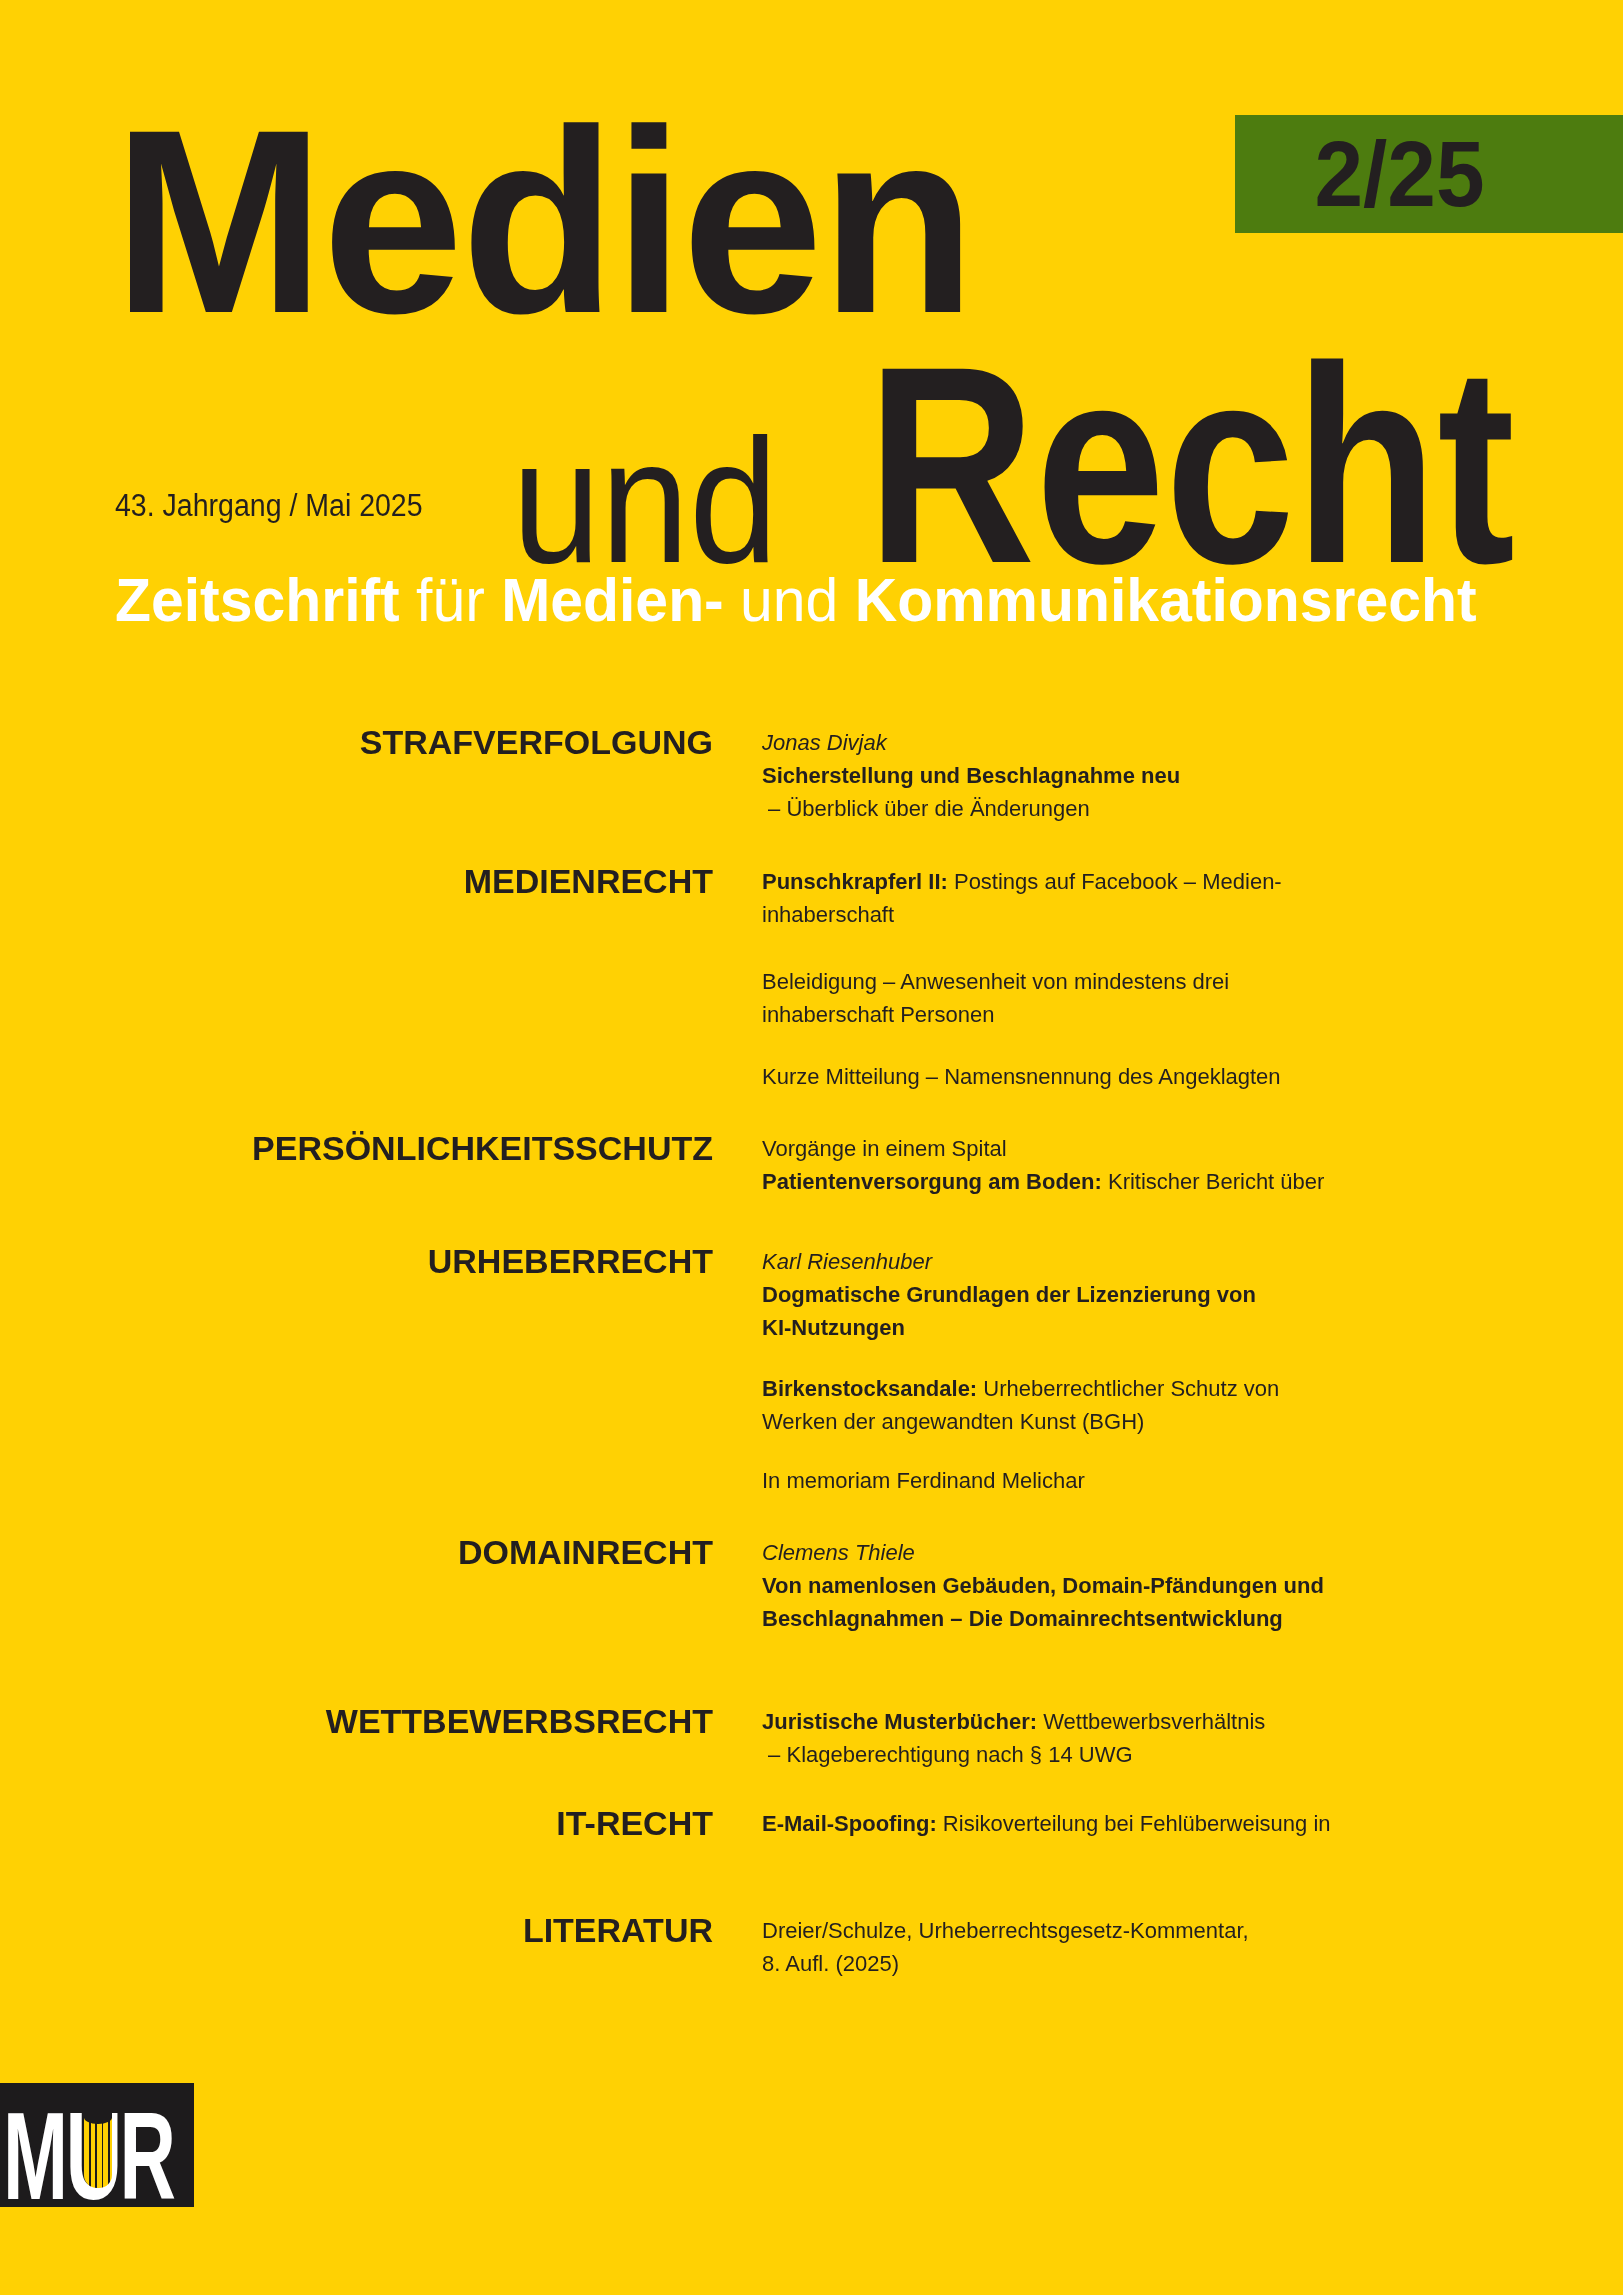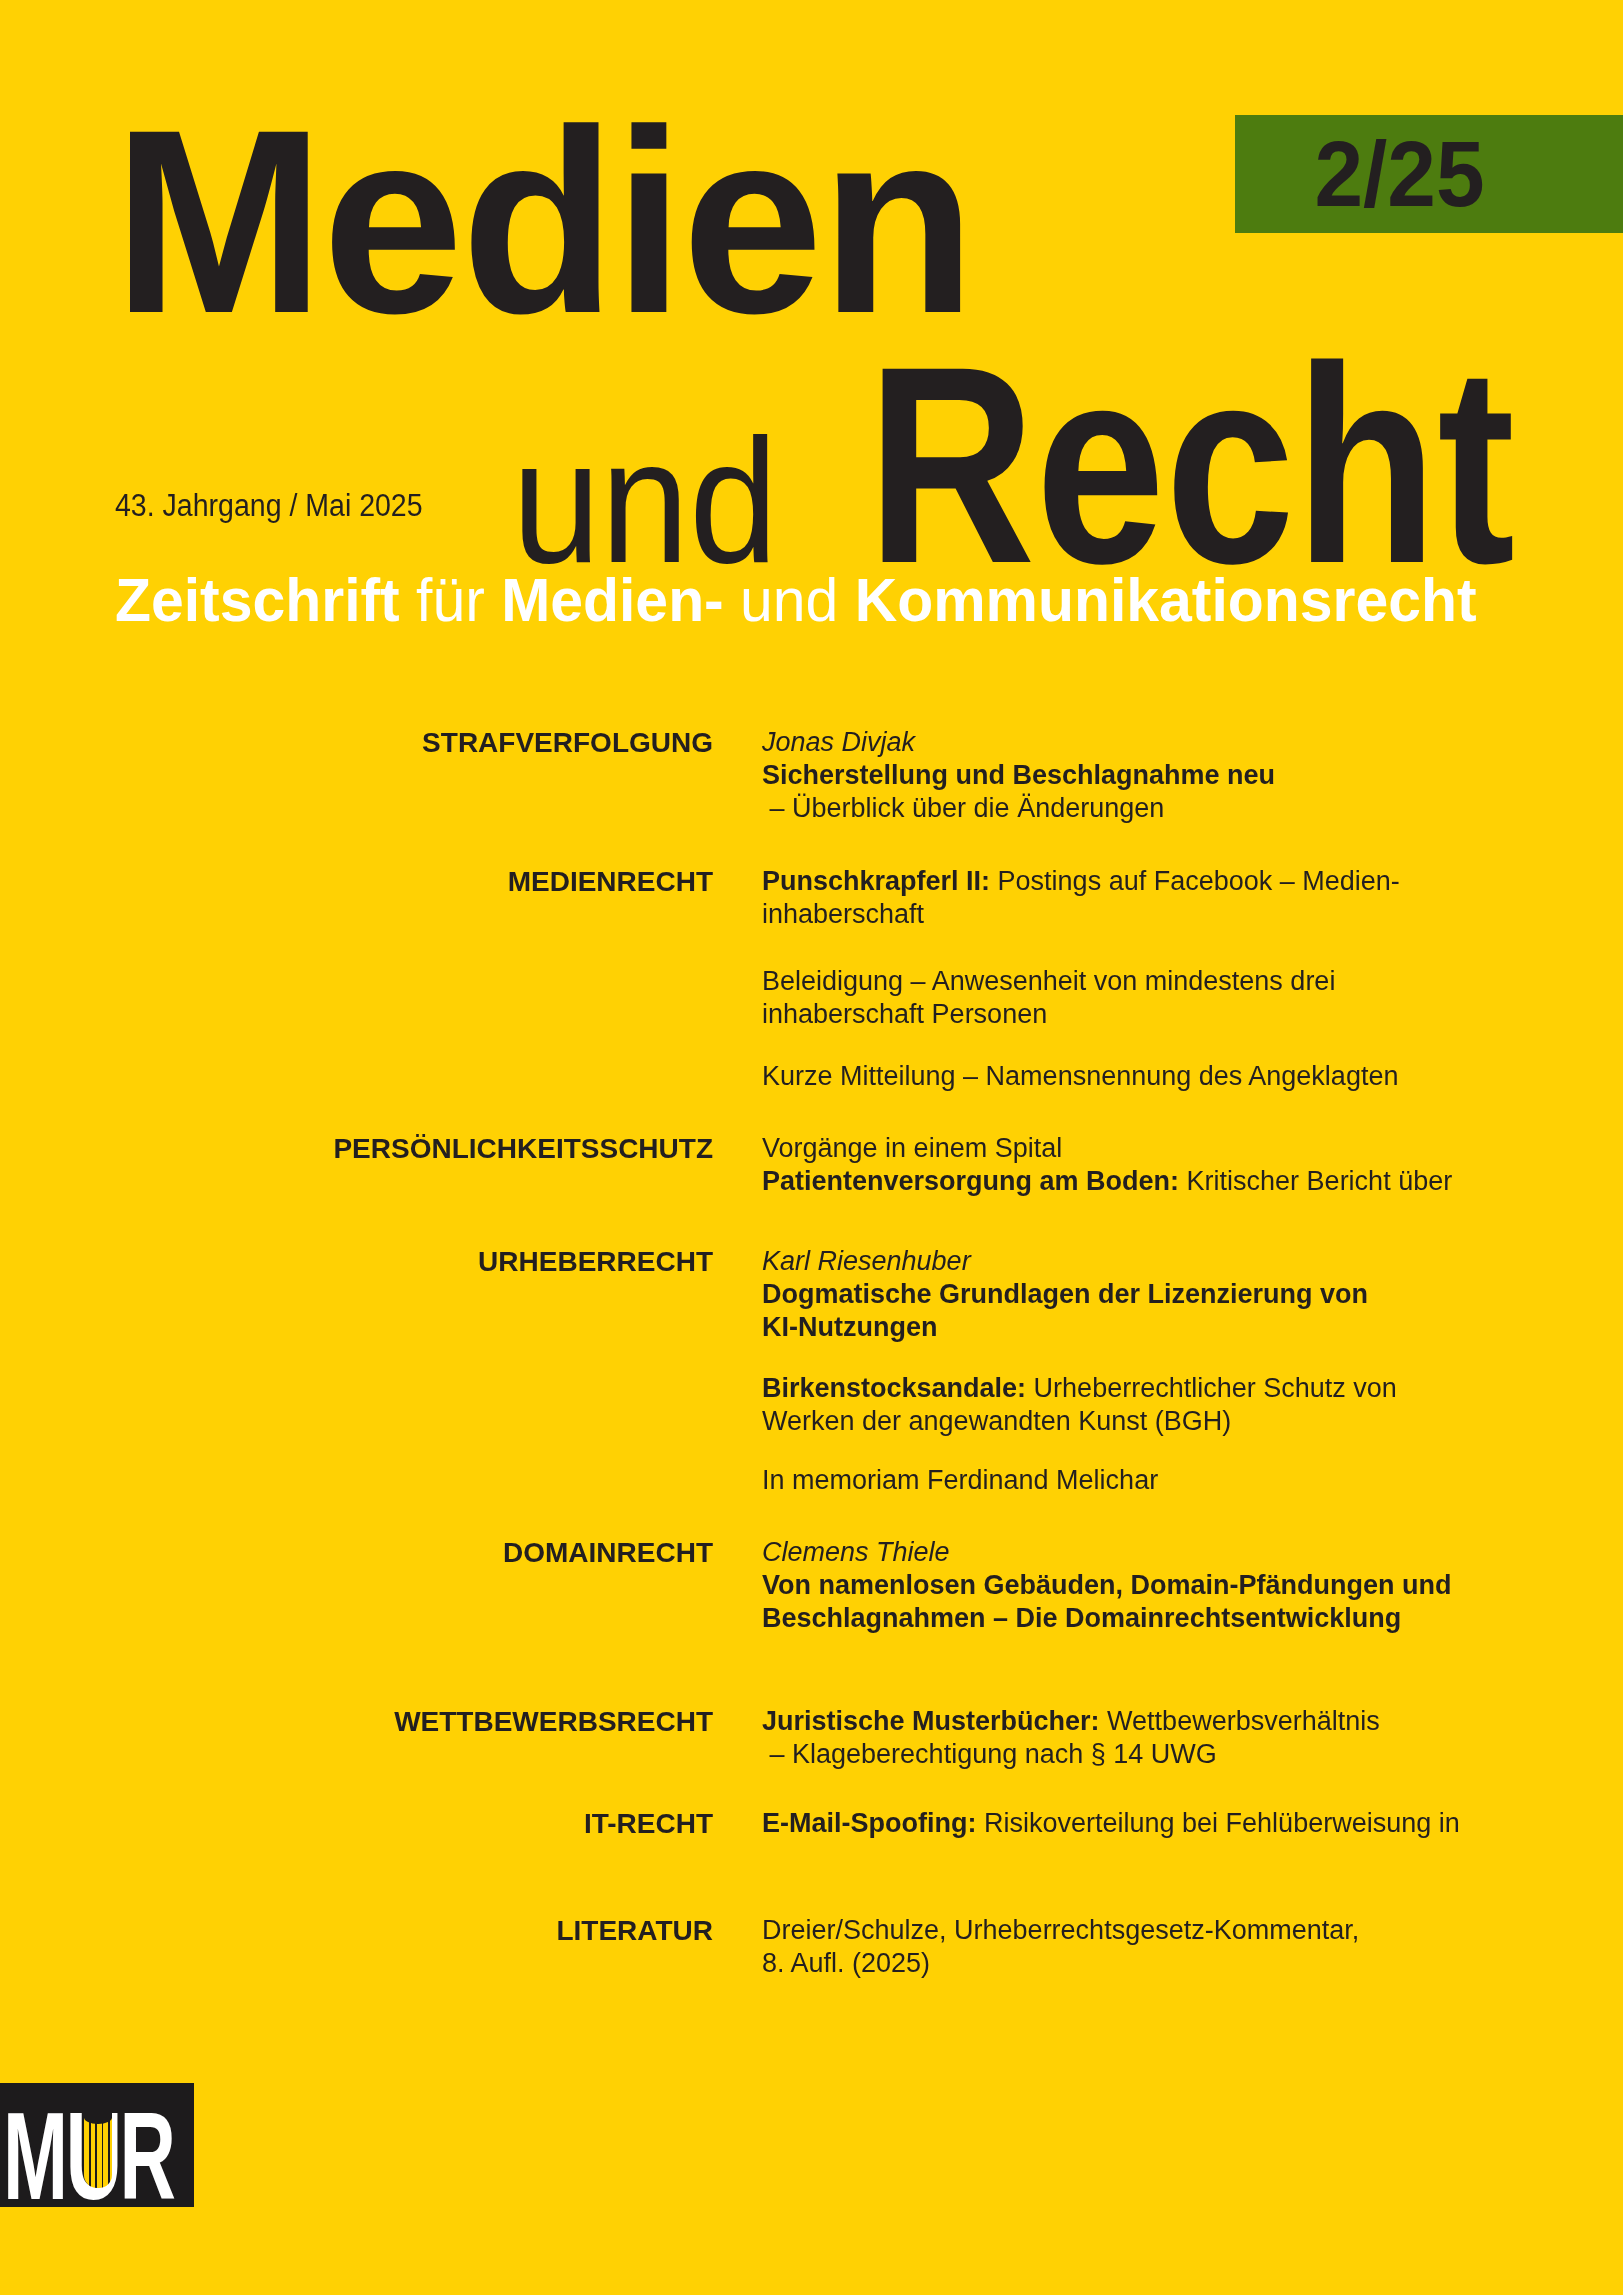--- a/index.html
+++ b/index.html
@@ -57,26 +57,26 @@
   }
   .subtitle .seg-b { font-weight:bold; }
   .subtitle .seg-r { font-weight:normal; }
 
   
   .toc { position:absolute; left:0; top:0; width:1623px; }
   .toc-block { position:absolute; left:0; width:1623px; }
   .toc-cat {
     position:absolute; left:0; top:0; width:713px;
     text-align:right; font-weight:bold;
-    font-size:28px; line-height:33px;
+    font-size:34px; line-height:33px;
     white-space:pre;
   }
   .toc-content {
     position:absolute; left:762px; top:0; width:838px;
-    font-size:27px; line-height:33px;
+    font-size:22px; line-height:33px;
   }
   .toc-author { font-style:italic; white-space:pre; }
   .toc-line { white-space:pre; }
   .toc-line .b { font-weight:bold; }
   .toc-line .r { font-weight:normal;text-align:right; }
 
   
   .logo-box {
     position:absolute; left:0; top:2083px;
     width:194px; height:124px;

